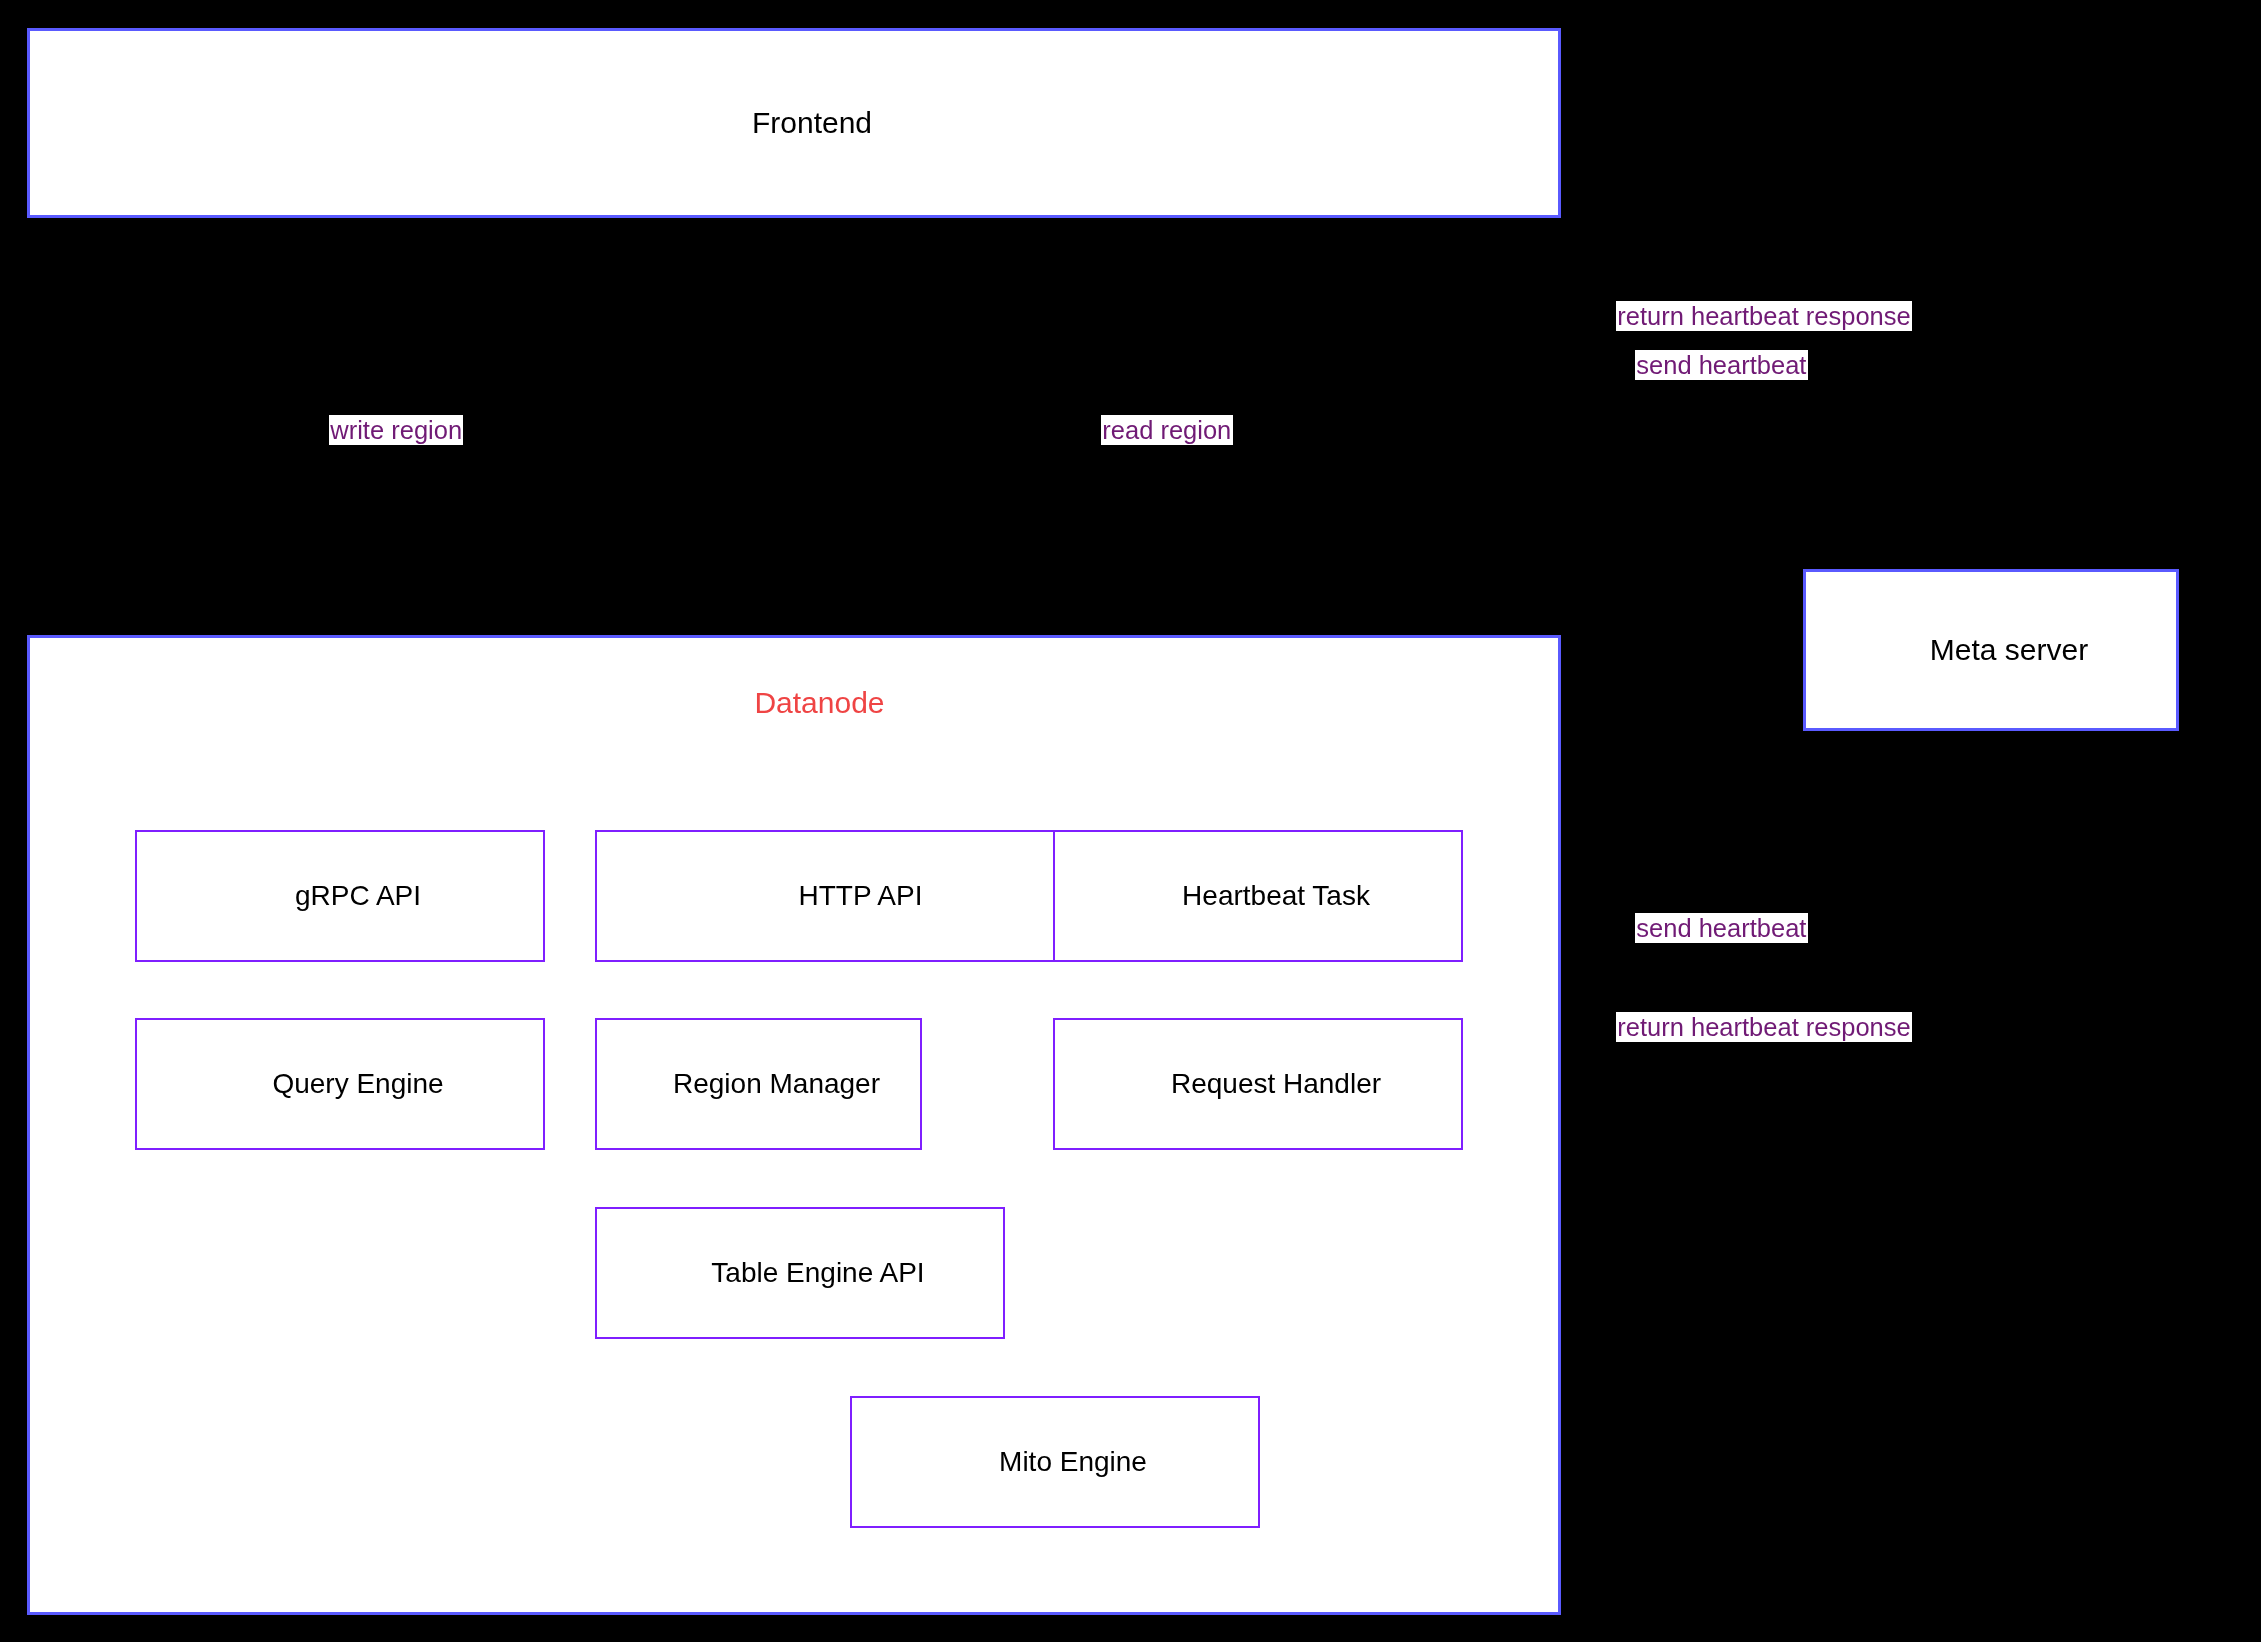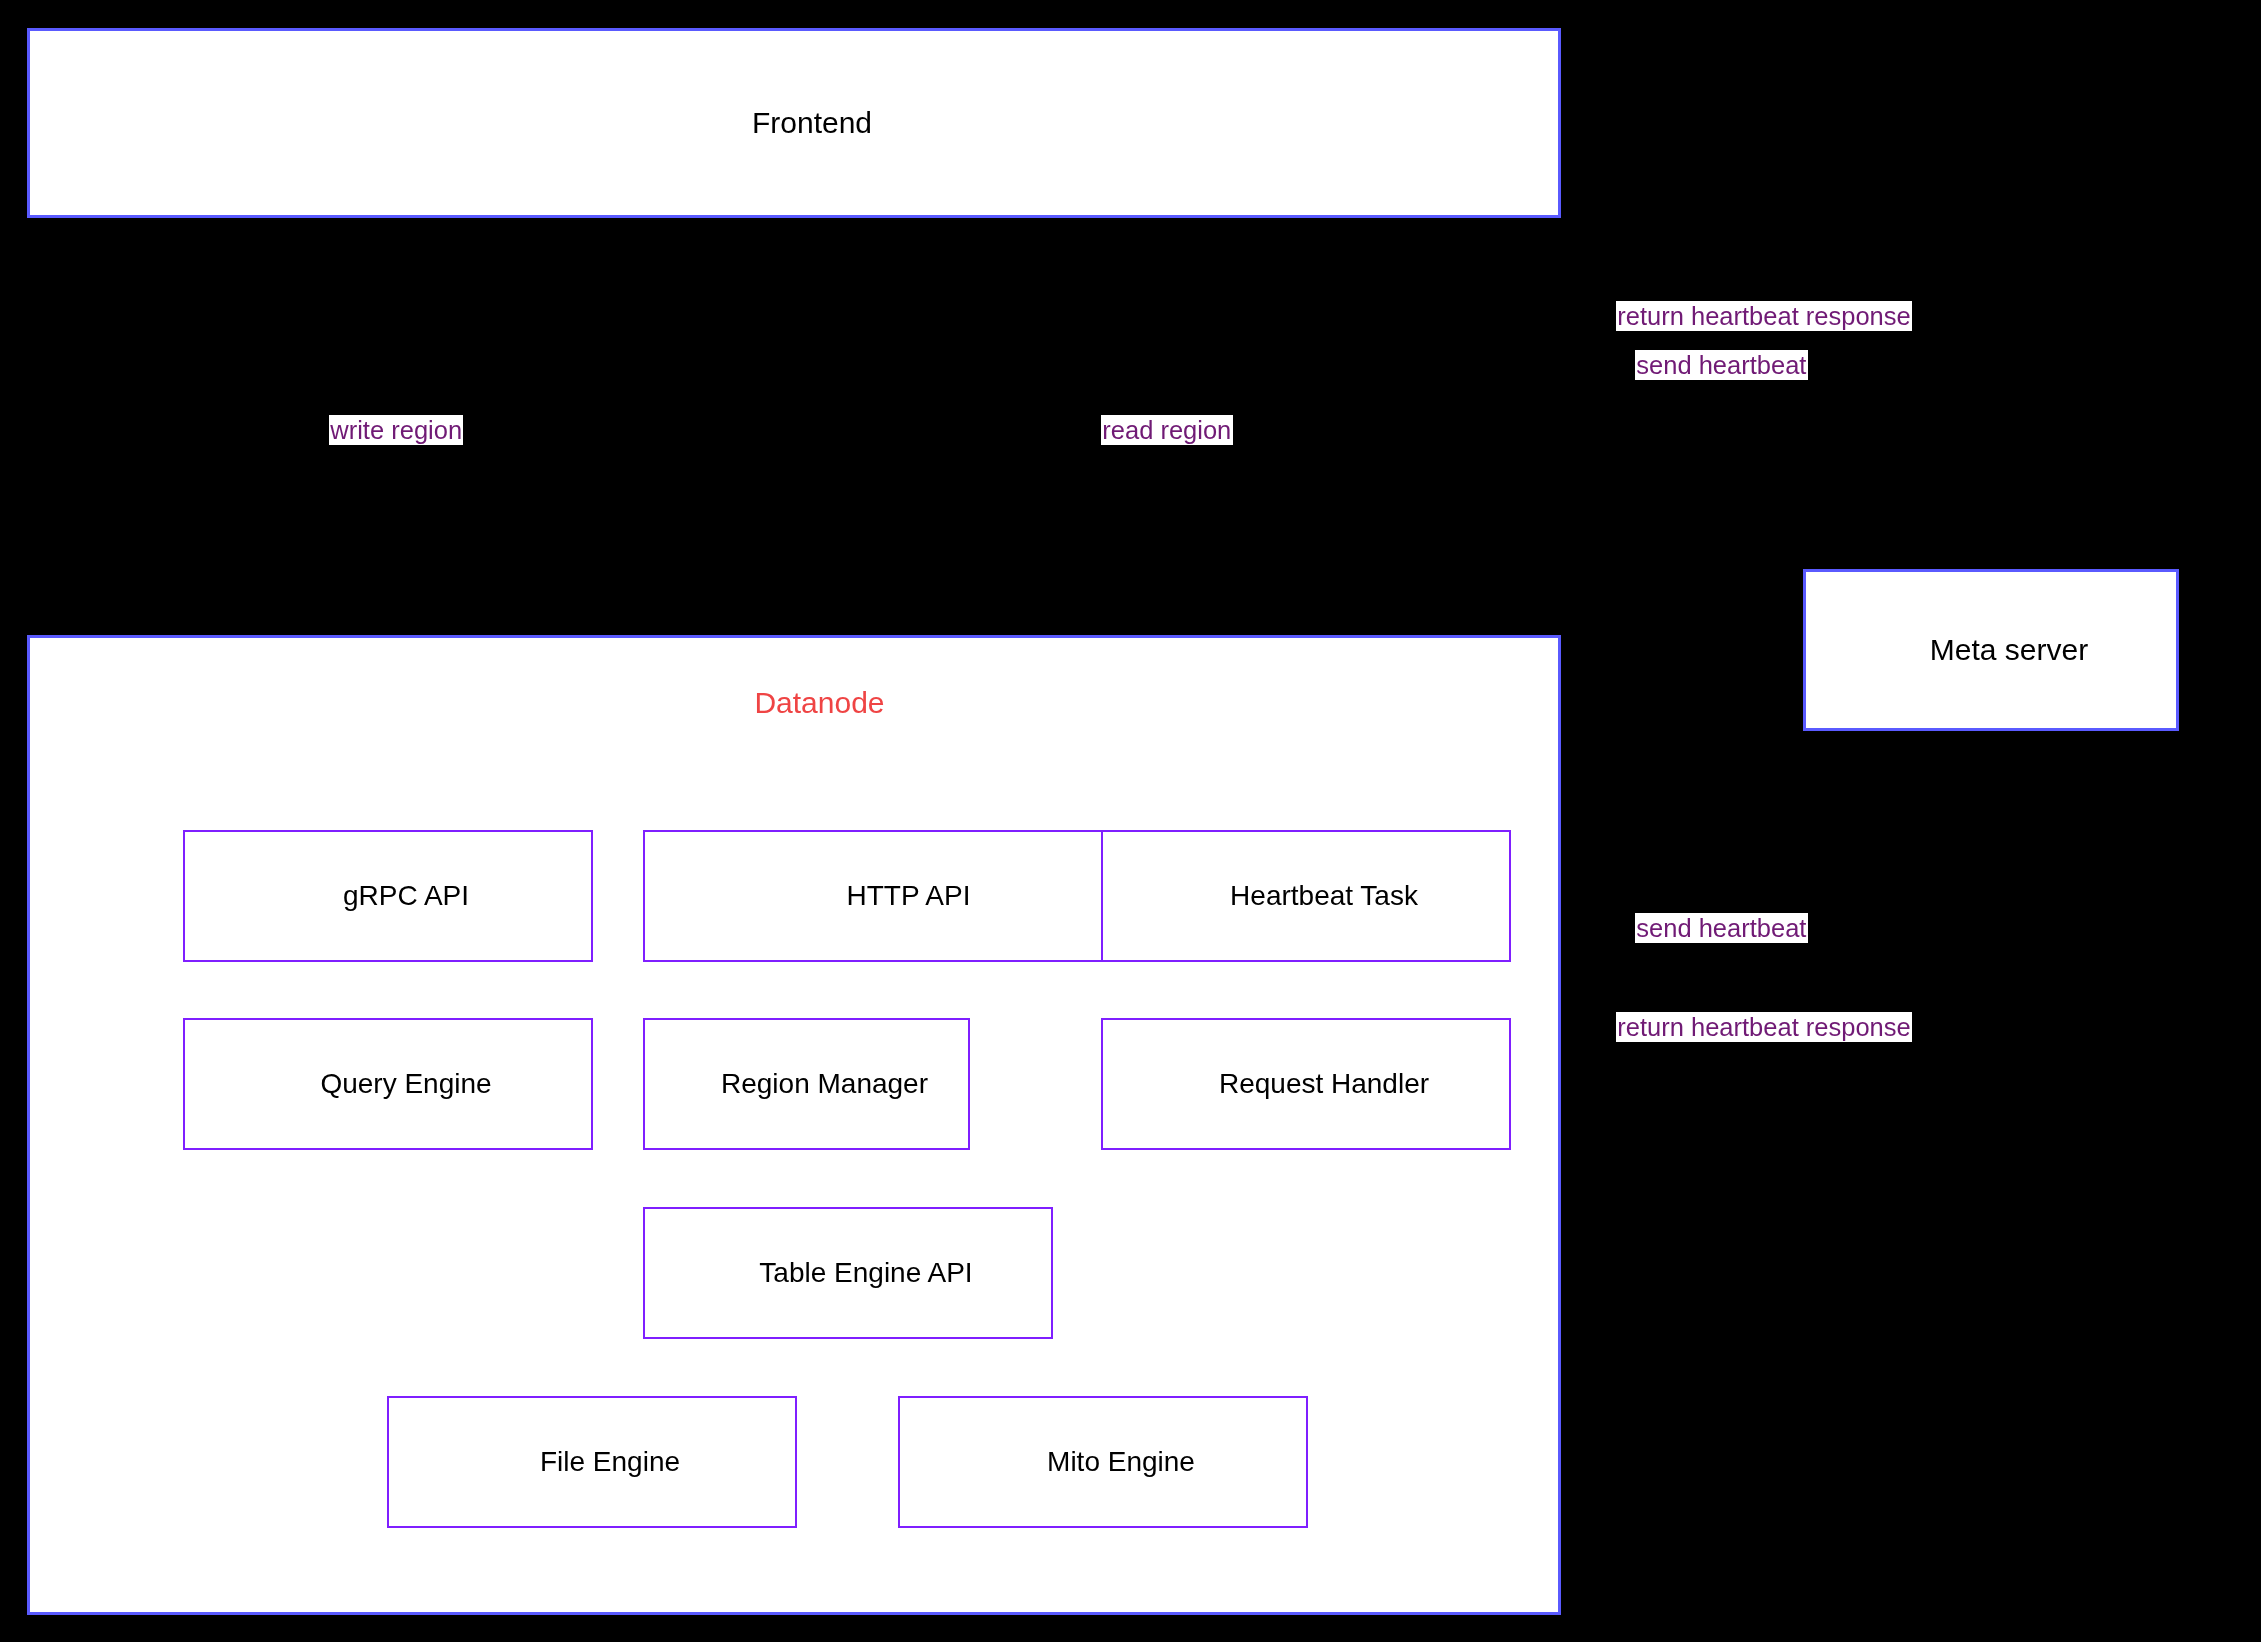--- a/index.html
+++ b/index.html
@@ -26,21 +26,20 @@
     justify-content: center;
     text-align: center;
     color: #000000;
     padding-left: 36px;
   }
   .node-outer {
     border: 3.4px solid #5a5aff;
   }
   .node-inner {
     border: 2.7px solid #7f1fff;
-    margin-left: 48px;
   }
   
   .node-container {
     display: block;
   }
   .container-title {
     position: absolute;
     left: 8px;
     right: 0;
     text-align: center;
@@ -141,23 +140,20 @@
       <span class="label-inner">Region Manager</span>
     </div>
     <div class="node node-inner" style="left:1023px; top:380px; width:410px; height:132px;">
       <span class="label-inner">Request Handler</span>
     </div>
 
     <div class="node node-inner" style="left:565px; top:569px; width:410px; height:132px;">
       <span class="label-inner">Table Engine API</span>
     </div>
 
-    <div class="node node-inner" style="left:309px; top:758px; width:410px; height:132px;">
-      <span class="label-inner">File Engine</span>
-    </div>
     <div class="node node-inner" style="left:820px; top:758px; width:410px; height:132px;">
       <span class="label-inner">Mito Engine</span>
     </div>
   </div>
 
   <div class="edge-label" style="left:329px; top:415px;">write region</div>
 
   <div class="edge-label" style="left:1101px; top:415px;">read region</div>
 
   <div class="edge-label" style="left:1616px; top:301px;">return heartbeat response</div>

